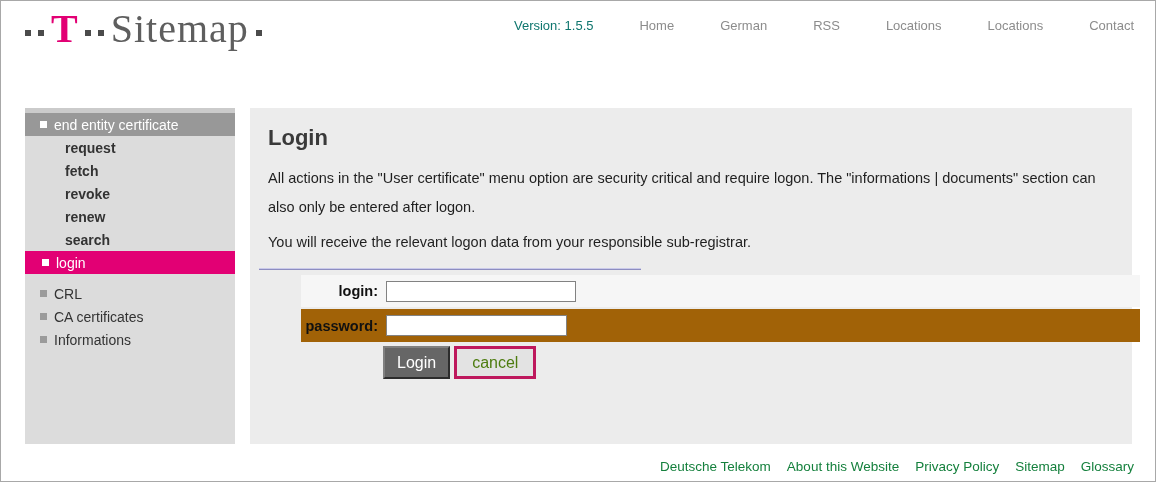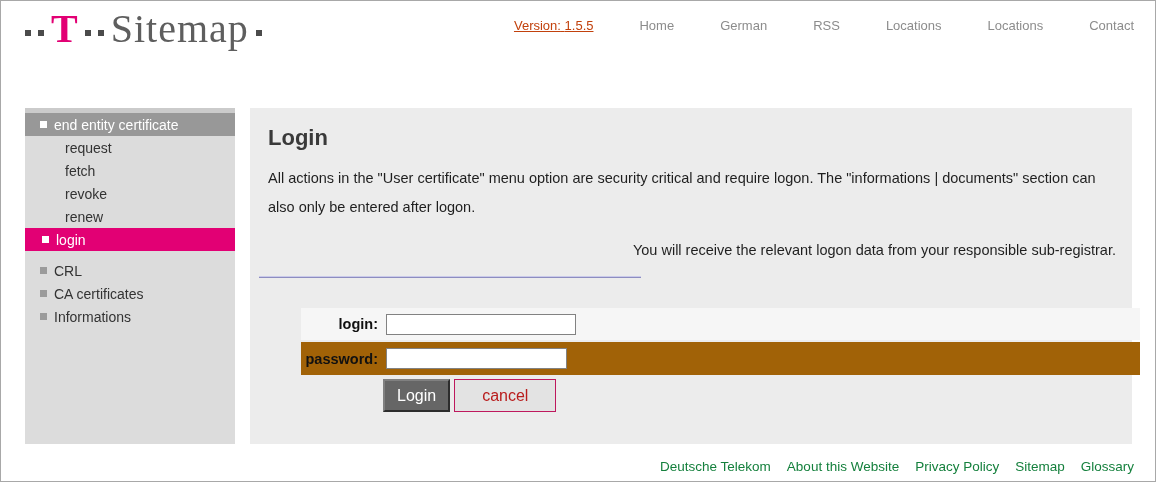--- a/index.html
+++ b/index.html
@@ -31,38 +31,38 @@
   .logo-systems {
     font-family: "Liberation Serif", serif;
     font-size: 40px; line-height: 40px; color: #5e5e5e; letter-spacing: 1px;
   }
 
   .top-nav {
     position: absolute; right: 21px; top: 17px;
     display: flex; gap: 18px; align-items: baseline;
     font-size: 13px; color: #8c8c8c;
   }
-  .top-nav .version { color: #c2410c; text-decoration: underline; }
+  .top-nav .version { color: #0f766e; }
   .top-nav a { color: #8c8c8c; text-decoration: none; cursor: pointer; padding-left: 28px; }
 
   
   .sidebar {
     position: absolute; left: 24px; top: 107px;
     width: 210px; height: 336px;
     background: #dcdcdc;
   }
   .side-strip { height: 5px; background: #cbcbcb; }
   .menu-row {
     height: 23px; display: flex; align-items: center;
     font-size: 14px; color: #333; cursor: pointer;
   }
   .menu-row .sq { width: 7px; height: 7px; flex: 0 0 7px; margin: 0 7px 0 15px; }
   .menu-header { background: #989898; color: #fff; }
   .menu-header .sq { background: #fff; }
-  .menu-sub { padding-left: 40px; }
+  .menu-sub { padding-left: 40px; font-weight: bold; }
   .menu-active { background: #e20074; color: #fff; }
   .menu-active .sq { background: #fff; margin-left: 17px; }
   .menu-gap { height: 8px; }
   .menu-bottom .sq { background: #9b9b9b; }
 
   
   .content {
     position: absolute; left: 249px; top: 107px;
     width: 882px; height: 336px;
     background: #ececec;
@@ -70,29 +70,29 @@
   }
   .content h1 {
     margin-top: 17px;
     font-size: 22px; font-weight: 700; color: #3a3a3a;
   }
   .content p {
     margin-top: 13px;
     font-size: 14.5px; color: #1f1f1f; line-height: 29px;
     width: 848px;
   }
-  .content p.second { margin-top: 14px; text-align: right; }
+  .content p.second { margin-top: 6px; }
   .divider {
     margin-top: 11px; margin-left: -9px;
     width: 382px; height: 2px;
     border-top: 1px solid #cacaea;
     border-bottom: 1px solid #8d8dc0;
   }
 
-  .form-block { margin: 30px 0 0 33px; width: 839px; }
+  .form-block { margin: 5px 0 0 33px; width: 839px; }
   .form-row {
     display: flex; align-items: center;
     background: #f6f6f6; height: 32px; margin-bottom: 2px;
   }
   .form-row.pw { background: #a16207; height: 33px; }
   .form-row label {
     width: 77px; text-align: right;
     font-size: 14.5px; font-weight: 700; color: #111;
   }
   .form-row input {
@@ -107,22 +107,22 @@
   .button-row { margin: 4px 0 0 82px; display: flex; gap: 4px; }
   .btn {
     height: 33px; font-size: 16px; cursor: pointer;
     font-family: "Liberation Sans", sans-serif;
   }
   .btn-primary {
     background: #666666; color: #ffffff;
     border: 2px outset #808080; padding: 0 12px;
   }
   .btn-cancel {
-    background: #e3e3e3; color: #b91c1c;
-    border: 1px solid #be185d; padding: 0 27px;
+    background: #e3e3e3; color: #4d7c0f;
+    border: 3px solid #be185d; padding: 0 15px;
   }
 
   
   .footer-copy {
     position: absolute; left: 24px; top: 458px;
     font-size: 13.5px; color: #696969;
   }
   .footer-links {
     position: absolute; right: 21px; top: 458px;
     display: flex; gap: 16px;
@@ -166,20 +166,23 @@
       </div>
     <div class="menu-row menu-sub">
         <span>fetch</span>
       </div>
     <div class="menu-row menu-sub">
         <span>revoke</span>
       </div>
     <div class="menu-row menu-sub">
         <span>renew</span>
       </div>
+    <div class="menu-row menu-sub">
+        <span>search</span>
+      </div>
     <div class="menu-row menu-active">
       <span class="sq"></span>
       <span>login</span>
     </div>
     <div class="menu-gap"></div>
     <div class="menu-row menu-bottom">
       <span class="sq"></span>
       <span>CRL</span>
     </div>
     <div class="menu-row menu-bottom">

